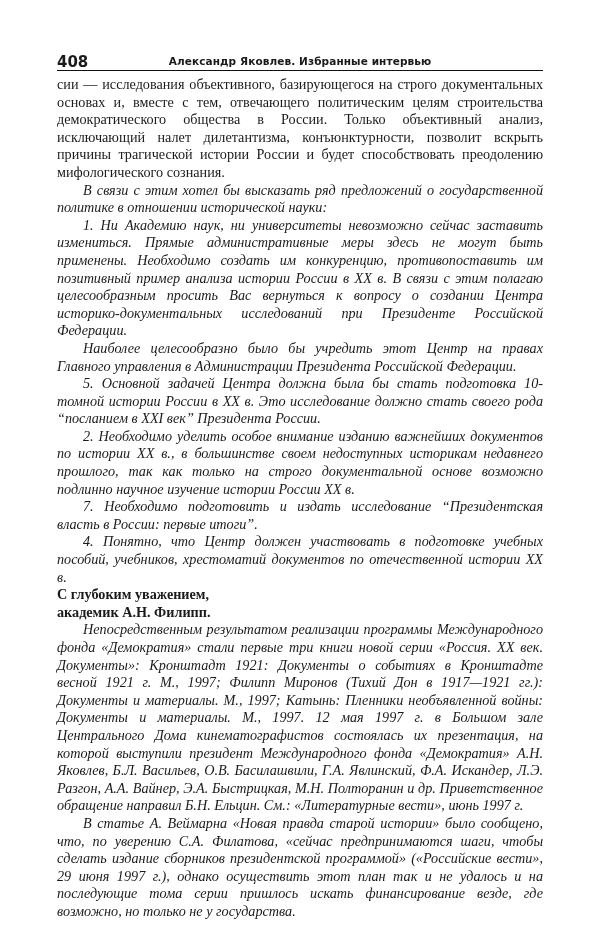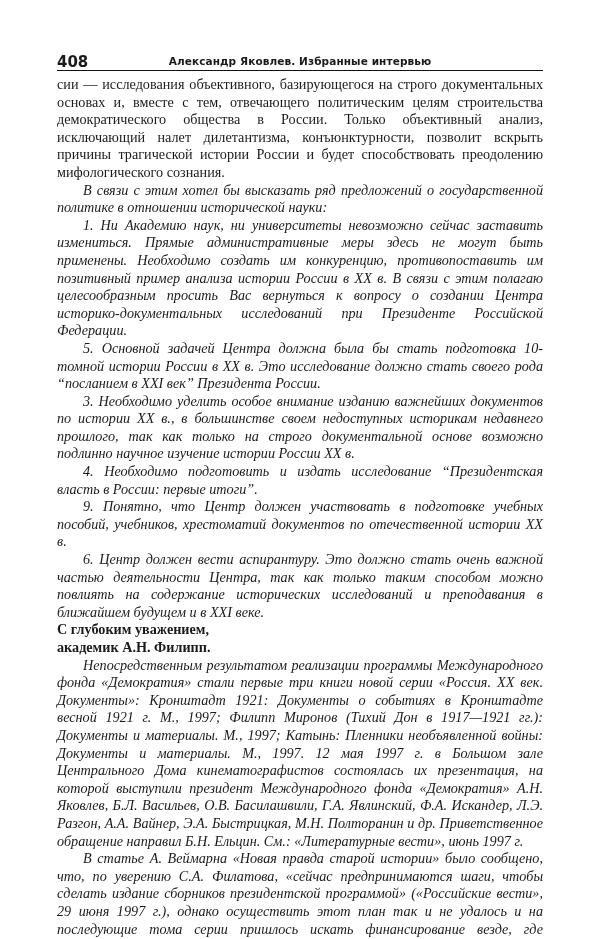--- a/index.html
+++ b/index.html
@@ -19,23 +19,23 @@
 <div class="page">
   <div class="running-head">
     <span class="page-number">408</span>
     <span class="head-title">Александр Яковлев. Избранные интервью</span>
   </div>
 
   <div class="body">
     <p>сии — исследования объективного, базирующегося на строго документальных основах и, вместе с тем, отвечающего политическим целям строительства демократического общества в России. Только объективный анализ, исключающий налет дилетантизма, конъюнктурности, позволит вскрыть причины трагической истории России и будет способствовать преодолению мифологического сознания.</p>
     <p class="indent">В связи с этим хотел бы высказать ряд предложений о государственной политике в отношении исторической науки:</p>
     <p class="indent">1. Ни Академию наук, ни университеты невозможно сейчас заставить измениться. Прямые административные меры здесь не могут быть применены. Необходимо создать им конкуренцию, противопоставить им позитивный пример анализа истории России в XX в. В связи с этим полагаю целесообразным просить Вас вернуться к вопросу о создании Центра историко-документальных исследований при Президенте Российской Федерации.</p>
+    <p class="indent">Наиболее целесообразно было бы учредить этот Центр на правах Главного управления в Администрации Президента Российской Федерации.</p>
     <p class="indent">5. Основной задачей Центра должна была бы стать подготовка 10-томной истории России в XX в. Это исследование должно стать своего рода “посланием в XXI век” Президента России.</p>
-    <p class="indent">3. Необходимо уделить особое внимание изданию важнейших документов по истории XX в., в большинстве своем недоступных историкам недавнего прошлого, так как только на строго документальной основе возможно подлинно научное изучение истории России XX в.</p>
-    <p class="indent">4. Необходимо подготовить и издать исследование “Президентская власть в России: первые итоги”.</p>
-    <p class="indent">9. Понятно, что Центр должен участвовать в подготовке учебных пособий, учебников, хрестоматий документов по отечественной истории XX в.</p>
-    <p class="indent">6. Центр должен вести аспирантуру. Это должно стать очень важной частью деятельности Центра, так как только таким способом можно повлиять на содержание исторических исследований и преподавания в ближайшем будущем и в XXI веке.</p>
+    <p class="indent">2. Необходимо уделить особое внимание изданию важнейших документов по истории XX в., в большинстве своем недоступных историкам недавнего прошлого, так как только на строго документальной основе возможно подлинно научное изучение истории России XX в.</p>
+    <p class="indent">7. Необходимо подготовить и издать исследование “Президентская власть в России: первые итоги”.</p>
+    <p class="indent">4. Понятно, что Центр должен участвовать в подготовке учебных пособий, учебников, хрестоматий документов по отечественной истории XX в.</p>
     <p class="sign">С глубоким уважением,</p>
     <p class="sign">академик А.Н. Филипп.</p>
     <p class="indent">Непосредственным результатом реализации программы Международного фонда «Демократия» стали первые три книги новой серии «Россия. XX век. Документы»: Кронштадт 1921: Документы о событиях в Кронштадте весной 1921 г. М., 1997; Филипп Миронов (Тихий Дон в 1917—1921 гг.): Документы и материалы. М., 1997; Катынь: Пленники необъявленной войны: Документы и материалы. М., 1997. 12 мая 1997 г. в Большом зале Центрального Дома кинематографистов состоялась их презентация, на которой выступили президент Международного фонда «Демократия» А.Н. Яковлев, Б.Л. Васильев, О.В. Басилашвили, Г.А. Явлинский, Ф.А. Искандер, Л.Э. Разгон, А.А. Вайнер, Э.А. Быстрицкая, М.Н. Полторанин и др. Приветственное обращение направил Б.Н. Ельцин. См.: «Литературные вести», июнь 1997 г.</p>
     <p class="indent">В статье А. Веймарна «Новая правда старой истории» было сообщено, что, по уверению С.А. Филатова, «сейчас предпринимаются шаги, чтобы сделать издание сборников президентской программой» («Российские вести», 29 июня 1997 г.), однако осуществить этот план так и не удалось и на последующие тома серии пришлось искать финансирование везде, где возможно, но только не у государства.</p>
   </div>
 </div>
 
 </body></html>

